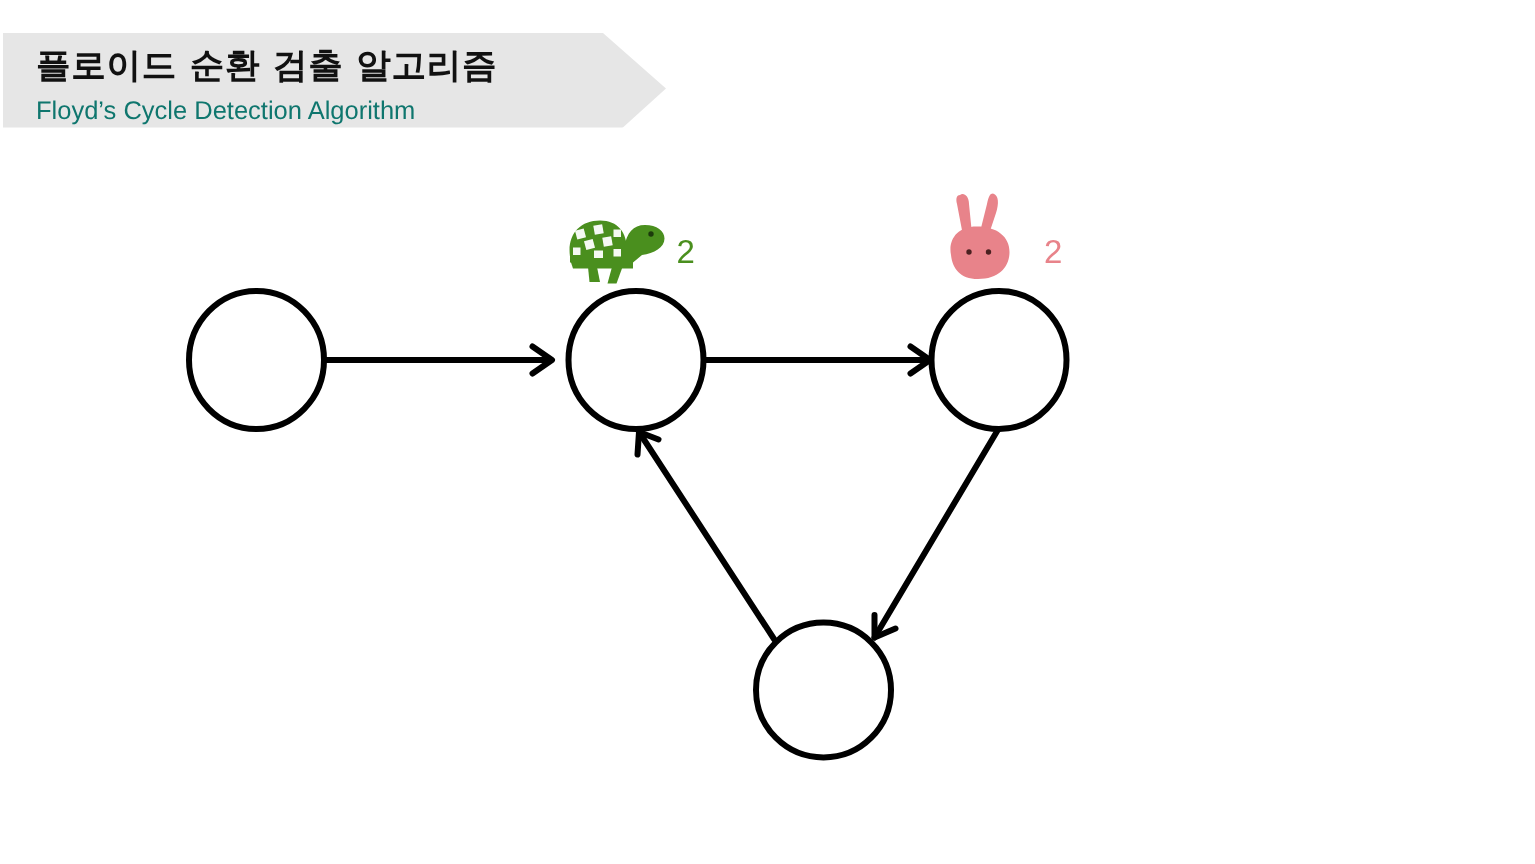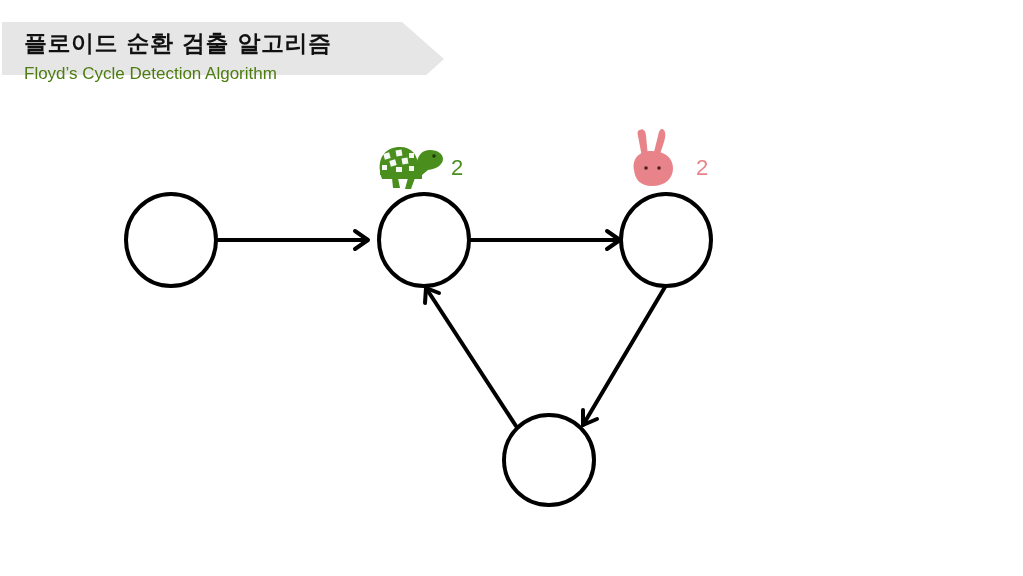--- a/index.html
+++ b/index.html
@@ -1,32 +1,32 @@
 <!DOCTYPE html>
 <html><head>
 <meta charset="utf-8">
 <style>
   html, body { margin:0; padding:0; }
   body {
     width:1023px; height:576px; background:#ffffff; position:relative; overflow:hidden;
     font-family: "DejaVu Sans", "Liberation Sans", sans-serif;
   }
   .banner {
-    position:absolute; left:2px; top:22px; width:442px; height:53px;
+    position:absolute; left:2px; top:22px; width:442px; height:63px;
     background:#e6e6e6;
     clip-path: polygon(0 0, 400px 0, 442px 37px, 400px 75px, 0 75px);
   }
   .banner-title {
     position:absolute; left:22px; top:6px;
     font-size:23px; font-weight:bold; color:#111; letter-spacing:0.5px;
     white-space:nowrap;
   }
   .banner-subtitle {
     position:absolute; left:22px; top:42px;
-    font-size:17px; color:#4d7c0f; white-space:nowrap;
+    font-size:17px; color:#0f766e; white-space:nowrap;
     font-family: "Liberation Sans", sans-serif;
   }
   svg.diagram { position:absolute; left:0; top:0; }
   .count {
     position:absolute; font-size:22px; font-family:"Liberation Sans", sans-serif;
   }
 </style>
 </head>
 <body>
 

